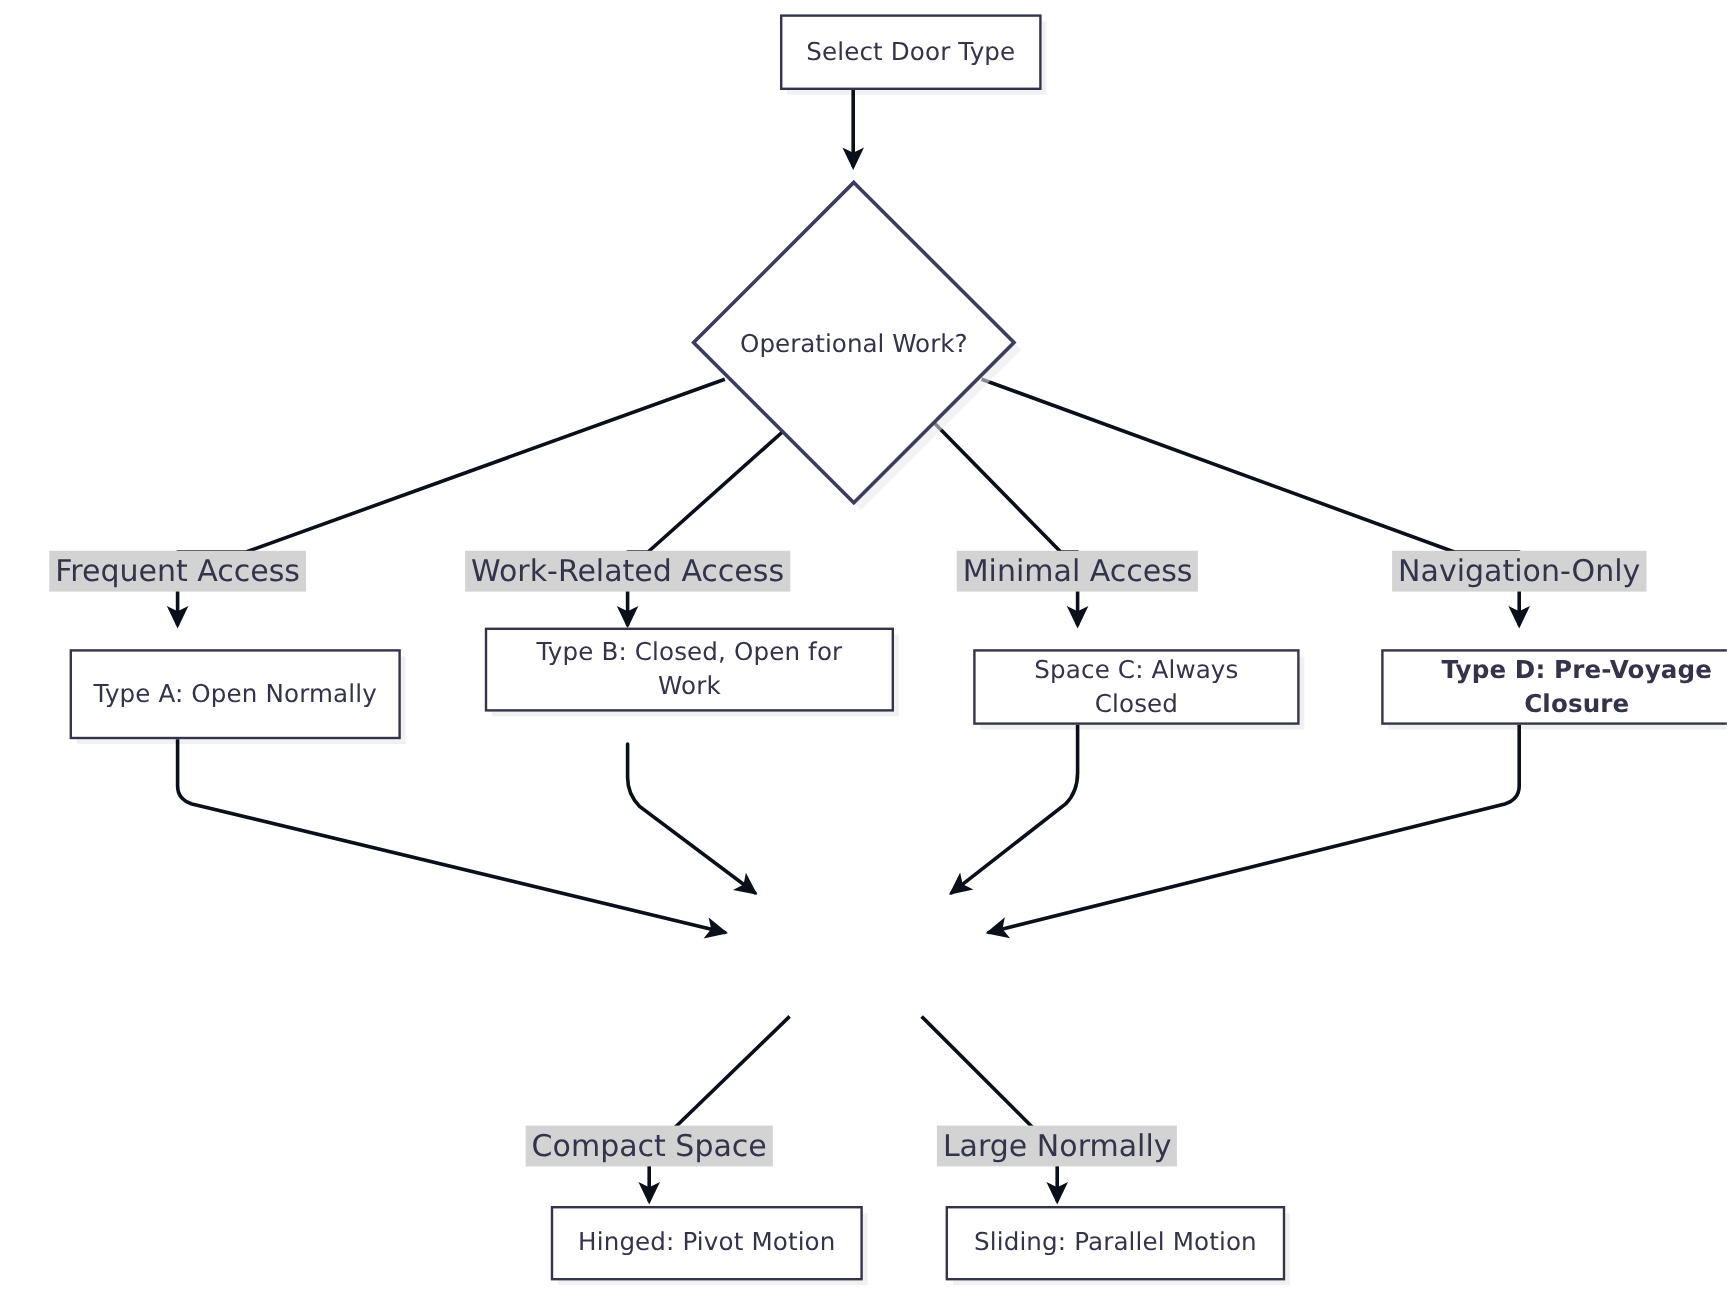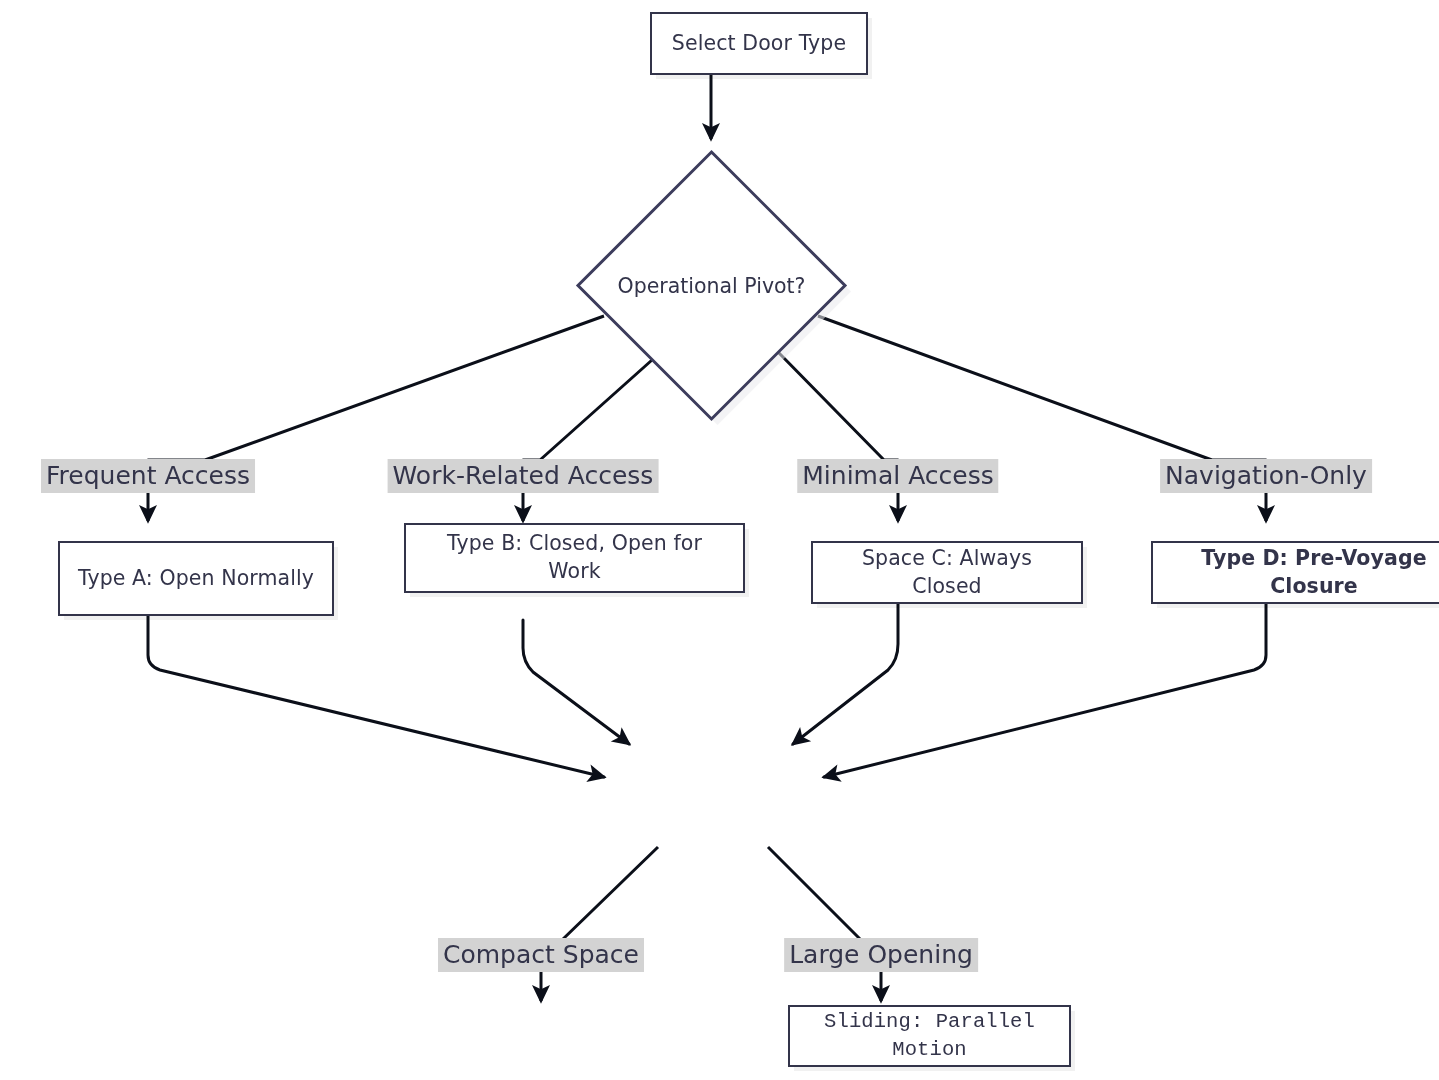--- a/index.html
+++ b/index.html
@@ -123,51 +123,54 @@
 
   <div class="node rect" style="left:602px; top:12px; width:218px; height:63px;">
     <span class="node-label">Select Door Type</span>
   </div>
 
   <div class="decision-wrap" style="left:573px; top:147px; width:277px; height:277px;">
     <svg width="277" height="277" viewBox="0 0 277 277">
       <polygon points="138.5,5 272,138.5 138.5,272 5,138.5" fill="#e9e9ec" transform="translate(6,6)" opacity="0.55"></polygon>
       <polygon points="138.5,5 272,138.5 138.5,272 5,138.5" fill="#ffffff" stroke="#3c3c5c" stroke-width="3"></polygon>
     </svg>
-    <div class="decision-text">Operational Pivot?</div>
+    <div class="decision-text">Operational Work?</div>
   </div>
 
   <div class="node rect" style="left:10px; top:541px; width:276px; height:75px;">
     <span class="node-label">Type A: Open Normally</span>
   </div>
 
   <div class="node rect" style="left:356px; top:523px; width:341px; height:70px;">
     <span class="node-label">Type B: Closed, Open for
 Work</span>
   </div>
 
   <div class="node rect" style="left:763px; top:541px; width:272px; height:63px;">
     <span class="node-label">Space C: Always Closed</span>
   </div>
 
   <div class="node rect" style="left:1103px; top:541px; width:326px; height:63px;font-weight:bold;">
     <span class="node-label">Type D: Pre-Voyage Closure</span>
   </div>
 
 
+  <div class="node rect" style="left:411px; top:1005px; width:260px; height:62px;">
+    <span class="node-label">Hinged: Pivot Motion</span>
+  </div>
 
-  <div class="node rect" style="left:740px; top:1005px; width:283px; height:62px;font-family:Liberation Mono, monospace;">
+  <div class="node rect" style="left:740px; top:1005px; width:283px; height:62px;">
     <span class="node-label">Sliding: Parallel Motion</span>
   </div>
 
   <div class="edge-label" style="left:148px; top:459px;">Frequent Access</div>
 
   <div class="edge-label" style="left:523px; top:459px;">Work-Related Access</div>
 
   <div class="edge-label" style="left:898px; top:459px;">Minimal Access</div>
 
   <div class="edge-label" style="left:1266px; top:459px;">Navigation-Only</div>
 
   <div class="edge-label" style="left:541px; top:938px;">Compact Space</div>
 
-  <div class="edge-label" style="left:881px; top:938px;">Large Opening</div>
+  <div class="edge-label" style="left:881px; top:938px;">Large Normally</div>
 
 </div>
 
 </body></html>

